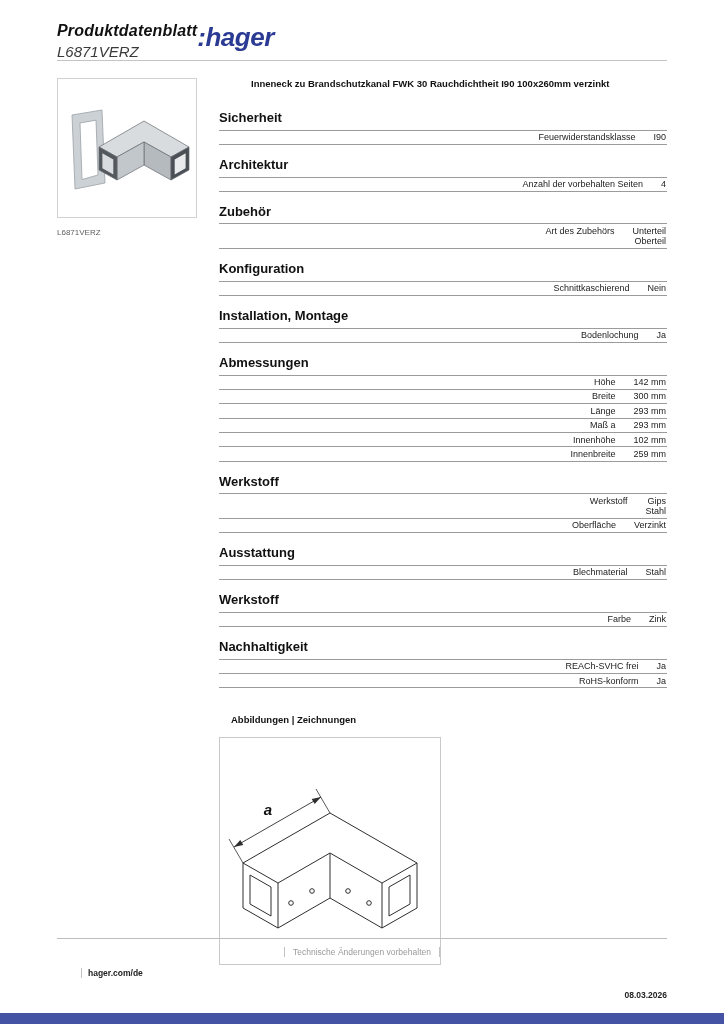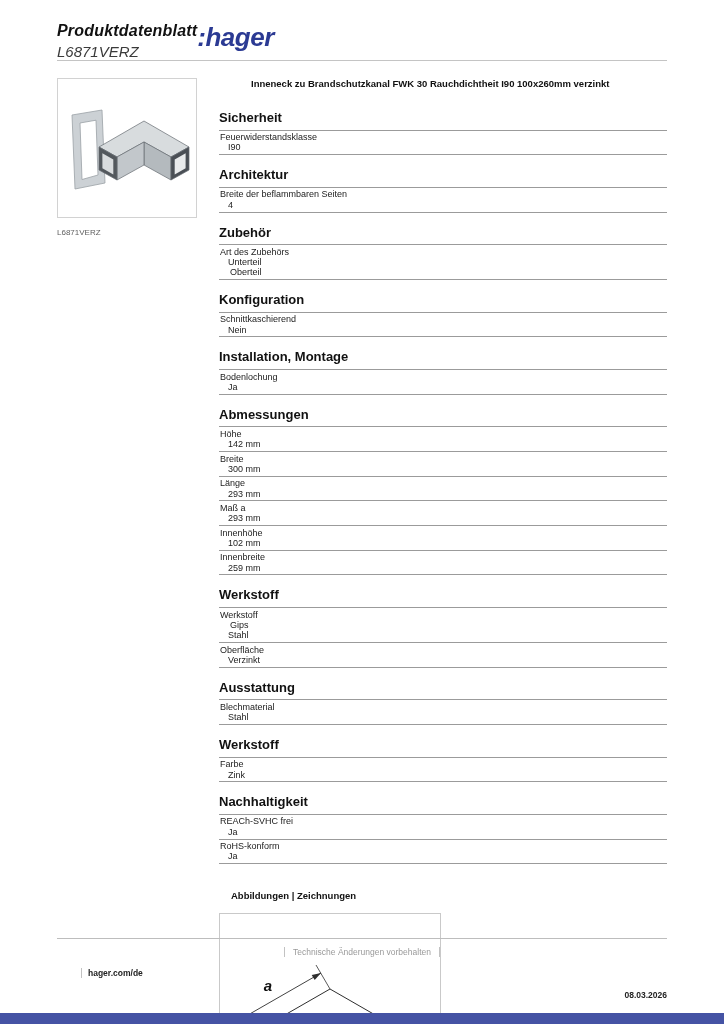--- a/index.html
+++ b/index.html
@@ -34,28 +34,27 @@
 
   .product-title { font-size: 9.5px; font-weight: bold; margin-bottom: 21px; color: #111; margin-left: 32px; }
   .tech-heading  { font-size: 9.5px; font-weight: bold; margin-bottom: 15px; color: #111; }
 
   
   .spec-section { margin-bottom: 12px; }
   .spec-heading { font-size: 13px; font-weight: bold; line-height: 1.2; margin-bottom: 4px; color: #111; }
   .spec-rows { border-top: 1px solid #9b9b9b; }
   .spec-row {
     display: flex;
-    justify-content: center;
+    justify-content: flex-end;
     align-items: flex-start;
     border-bottom: 1px solid #9b9b9b;
     padding: 1.5px 1px;
     font-size: 9px;
     line-height: 1.15;
     color: #222;
-    flex-direction: column;
   }
   .spec-label { text-align: left; padding-right: 10px; }
   .spec-value { text-align: right; padding-left: 8px; }
 
   .drawings-heading { font-size: 9.5px; font-weight: bold; margin: 26px 0 12px 12px; color: #111; }
   .drawing-box {
     width: 222px; height: 228px;
     border: 1px solid #c9c9c9;
     display: flex; align-items: center; justify-content: center;
     background: #fff;
@@ -136,21 +135,21 @@
                   <div class="spec-value">
                     <div>I90</div>
                   </div>
                 </div>
               </div>
             </div>
             <div class="spec-section">
               <div class="spec-heading">Architektur</div>
               <div class="spec-rows">
                 <div class="spec-row">
-                  <div class="spec-label">Breite der beflammbaren Seiten</div>
+                  <div class="spec-label">Anzahl der vorbehalten Seiten</div>
                   <div class="spec-value">
                     <div>4</div>
                   </div>
                 </div>
               </div>
             </div>
             <div class="spec-section">
               <div class="spec-heading">Zubehör</div>
               <div class="spec-rows">
                 <div class="spec-row">

